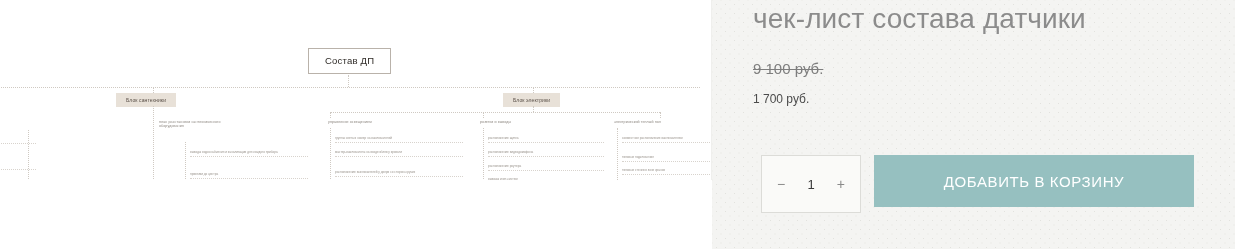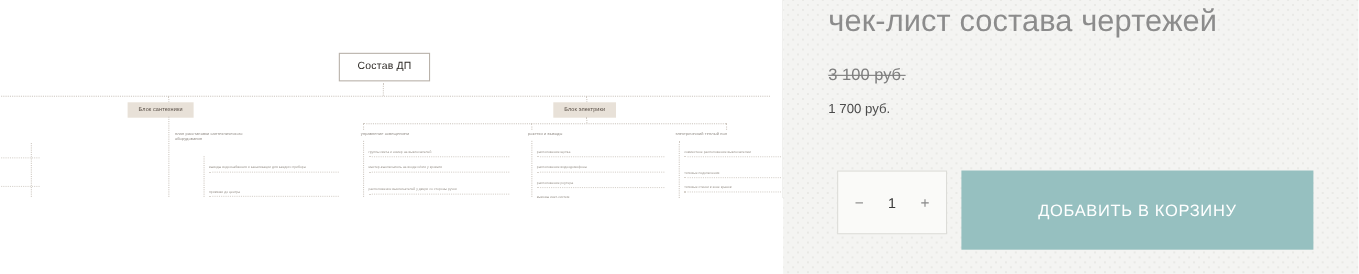--- a/index.html
+++ b/index.html
@@ -169,21 +169,21 @@
     background: transparent;
     font-family: "Liberation Sans", sans-serif;
     outline: none;
   }
 
   .add-cart {
     position: absolute;
     top: 155px;
     left: 874px;
     width: 320px;
-    height: 72px;
+    height: 52px;
     background: #96c0c0;
     color: #ffffff;
     border: 0;
     font-size: 15px;
     letter-spacing: .6px;
     font-family: "Liberation Sans", sans-serif;
     cursor: pointer;
     text-align: center;
   }
 </style>
@@ -264,23 +264,23 @@
     <div class="leaf cutoff" style="top:176px; width:70px;">смесер</div>
     <div class="leaf cutoff" style="top:189px; width:70px;">шкафы</div>
     <div class="leaf cutoff" style="top:202px; width:70px;">ванна</div>
     <div class="leaf cutoff" style="top:215px; width:70px;">приборы</div>
 
     <div class="preview-edge"></div>
   </div>
 
   <div class="panel">
 
-    <h1 class="product-title">чек-лист состава чертежей</h1>
-
-    <div class="price-old">3 100 руб.</div>
+    <h1 class="product-title">чек-лист состава датчики</h1>
+
+    <div class="price-old">9 100 руб.</div>
 
     <div class="price-new">1 700 руб.</div>
   </div>
 
   <div class="qty">
     <button class="qty-btn">−</button>
     <input class="qty-val" value="1" style="">
     <button class="qty-btn">+</button>
   </div>
 

